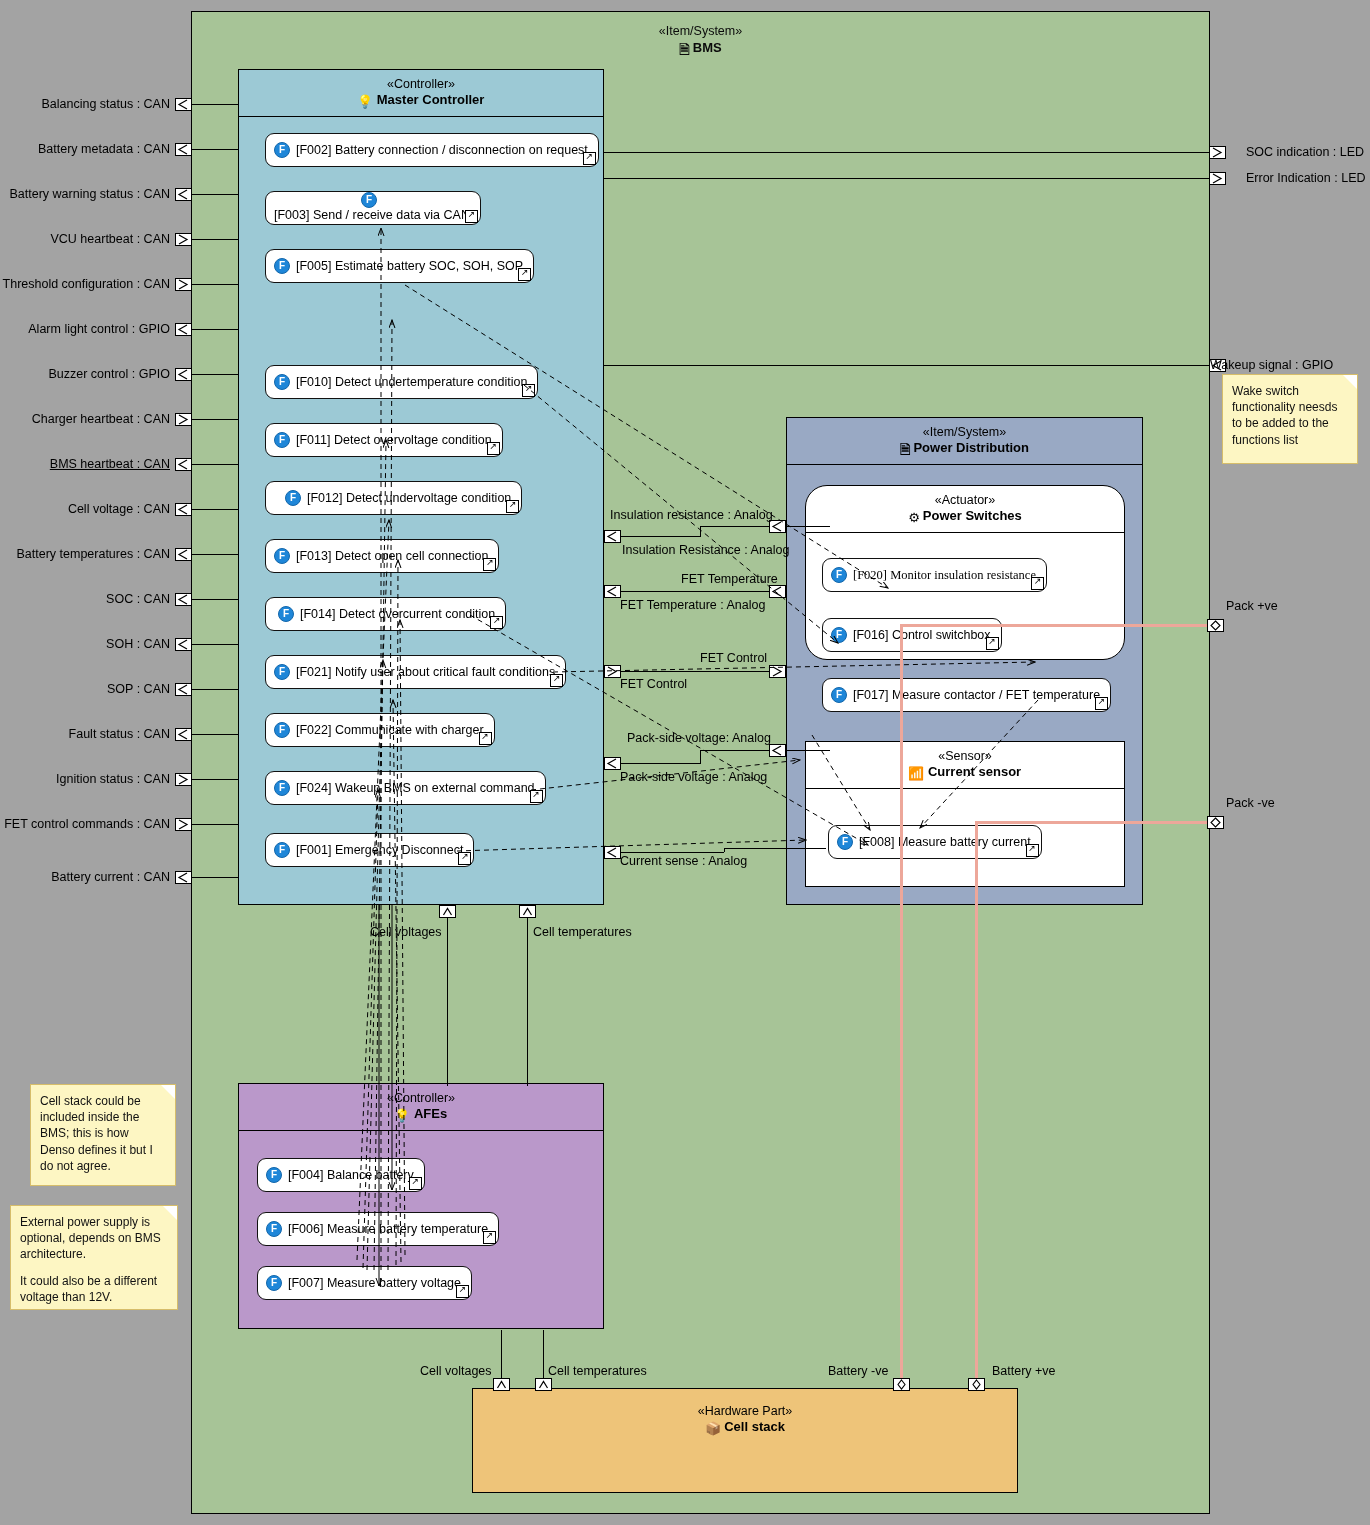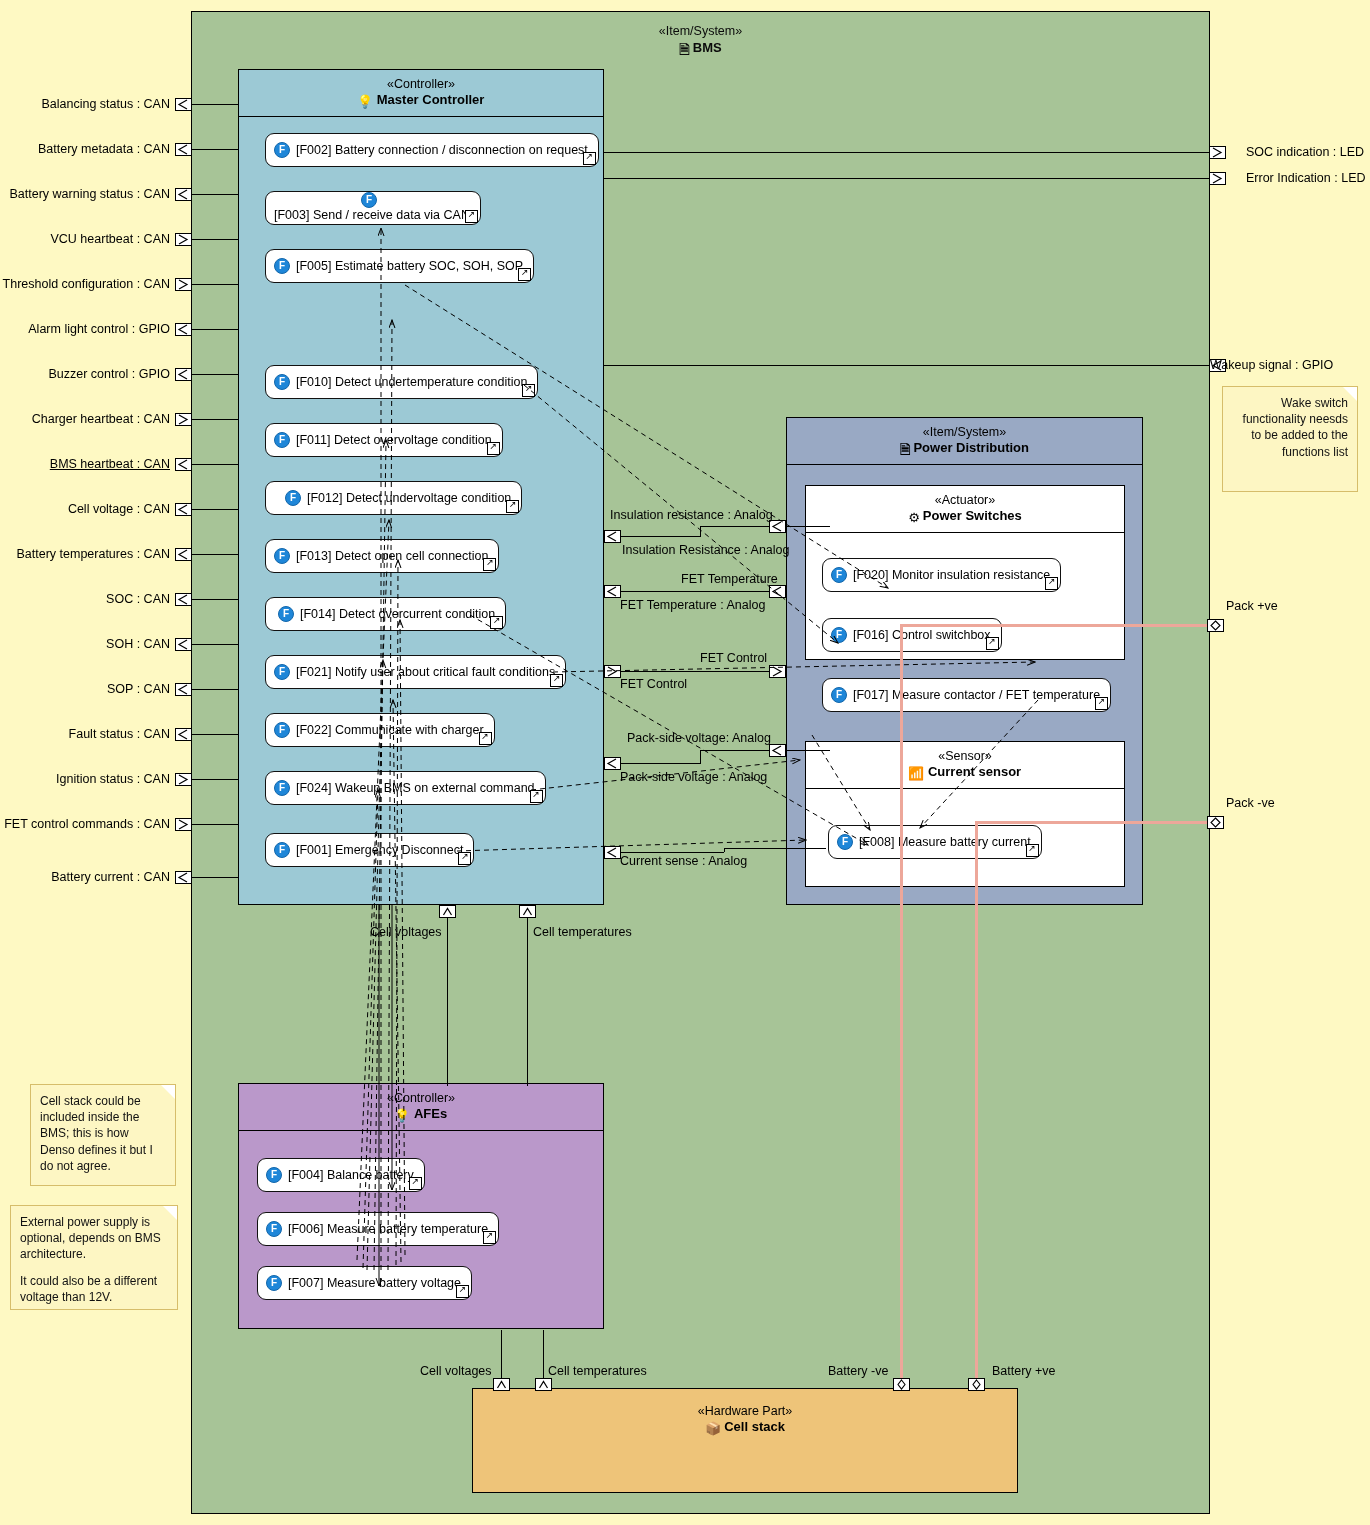--- a/index.html
+++ b/index.html
@@ -5,21 +5,21 @@
 <style>
   html,body{margin:0;padding:0;background:#ffffff;}
   body{
     font-family:"Liberation Sans","DejaVu Sans",sans-serif;
     -webkit-font-smoothing:antialiased;
   }
   #canvas{
     position:relative;
     width:1370px;
     height:1525px;
-    background:#fef9c3;
+    background:#a3a3a3;
     overflow:hidden;
   }
   
   .abs{position:absolute;box-sizing:border-box;}
 
   
   .sysframe{
     background:#a7c497;
     border:1px solid #000;
   }
@@ -220,29 +220,29 @@
 
   <div class="abs blk pd" style="left:786px;top:417px;width:357px;height:488px;">
     <div class="hdr">
       <div class="stereo">«Item/System»</div>
       <div class="blkname">
         <span class="ic">🗎</span><span>Power Distribution</span>
       </div>
     </div>
   </div>
 
-  <div class="abs blk white" style="left:805px;top:485px;width:320px;height:175px;">
+  <div class="abs blk white" style="left:805px;top:485px;width:320px;height:175px;border-radius:22px;">
     <div class="hdr">
       <div class="stereo">«Actuator»</div>
       <div class="blkname">
         <span class="ic">⚙</span><span>Power Switches</span>
       </div>
     </div>
   </div>
-  <div class="fn" style="left:822px;top:558px;">
+  <div class="fn" style="left:822px;top:558px;font-family:Liberation Serif, serif;">
     <span class="fic"></span>
     <span>[F020] Monitor insulation resistance</span>
     <span class="corner"></span>
   </div>
   <div class="fn" style="left:822px;top:618px;">
     <span class="fic"></span>
     <span>[F016] Control switchbox</span>
     <span class="corner"></span>
   </div>
   <div class="fn" style="left:822px;top:678px;">
@@ -613,21 +613,21 @@
       <path d="M524,385 L838,643"></path>
       <path d="M553,672 L1035,662"></path>
       <path d="M470,615 L868,845"></path>
       <path d="M531,790 L800,760"></path>
       <path d="M457,851 L806,840"></path>
       <path d="M1038,700 L920,828" stroke-dasharray="5,4"></path>
       <path d="M812,735 L870,830"></path>
     </g>
   </svg>
 
-  <div class="note" style="left:1222px;top:386px;width:136px;height:106px;text-align:right;">
+  <div class="note" style="left:1222px;top:374px;width:136px;height:90px;">
     <div class="fold"></div>
     <span>Wake switch functionality neesds to be added to the functions list</span>
   </div>
 
   <div class="note" style="left:30px;top:1084px;width:146px;height:102px;">
     <div class="fold"></div>
     <span>Cell stack could be included inside the BMS; this is how Denso defines it but I do not agree.</span>
   </div>
 
   <div class="note" style="left:10px;top:1205px;width:168px;height:105px;">

